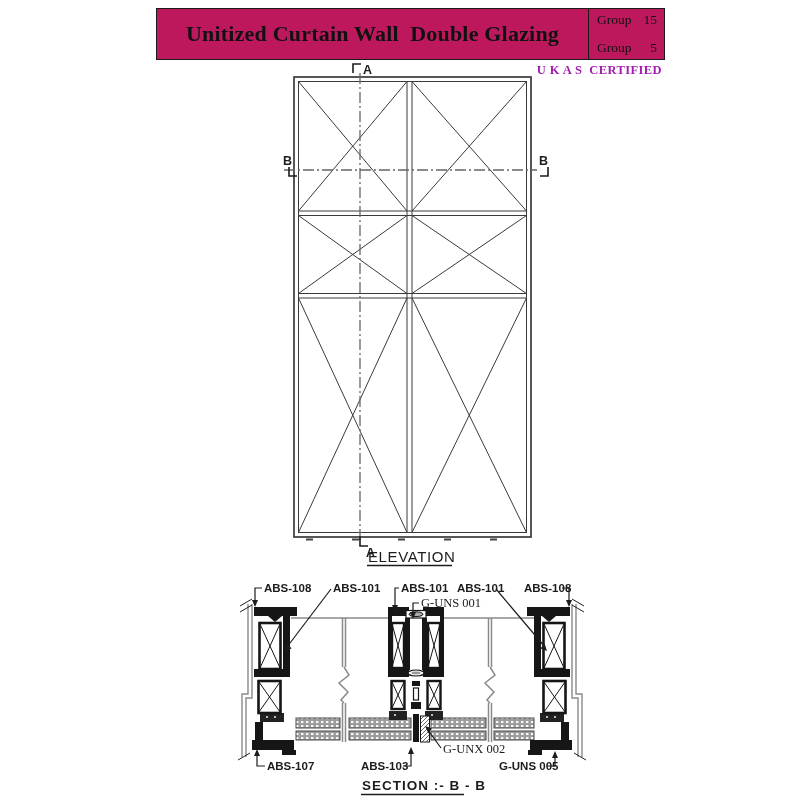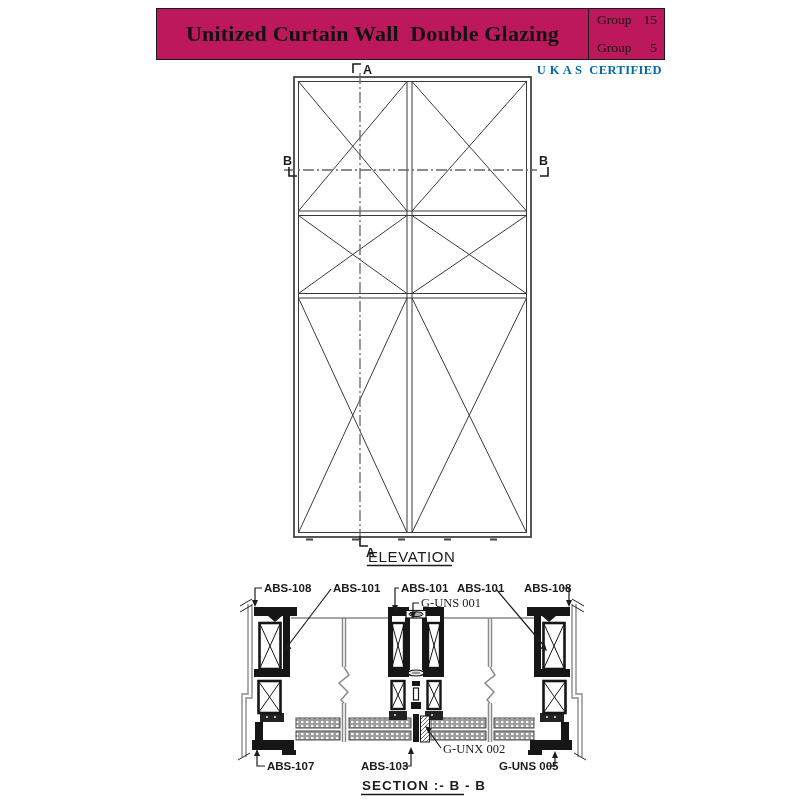--- a/index.html
+++ b/index.html
@@ -18,21 +18,21 @@
   }
   .gp-cell{
     width:76px;border-left:1.8px solid #1a1a1a;box-sizing:border-box;
     font-family:"Liberation Serif",serif;font-size:13.5px;color:#111;
     display:flex;flex-direction:column;justify-content:center;gap:12px;
     padding:2px 7px 2px 8px;
   }
   .gp-row{display:flex;justify-content:space-between;white-space:pre;}
   .ukas{
     position:absolute;top:63px;left:470px;width:192px;text-align:right;
-    font-family:"Liberation Serif",serif;font-weight:bold;font-size:12.5px;color:#0369a1;
+    font-family:"Liberation Serif",serif;font-weight:bold;font-size:12.5px;color:#a21caf;
     white-space:pre;letter-spacing:.4px;
   }
   svg{position:absolute;left:0;top:0;}
   .lblB{font:bold 11.5px "Liberation Sans",sans-serif;fill:#1c1c1c;}
   .lblS{font:12.5px "Liberation Serif",serif;fill:#1c1c1c;}
   .cap{font:15px "Liberation Sans",sans-serif;fill:#1c1c1c;letter-spacing:.6px;}
   .capB{font:bold 13.5px "Liberation Sans",sans-serif;fill:#1c1c1c;letter-spacing:1px;}
   .mark{font:bold 12.5px "Liberation Sans",sans-serif;fill:#1c1c1c;}
 </style>
 </head>

